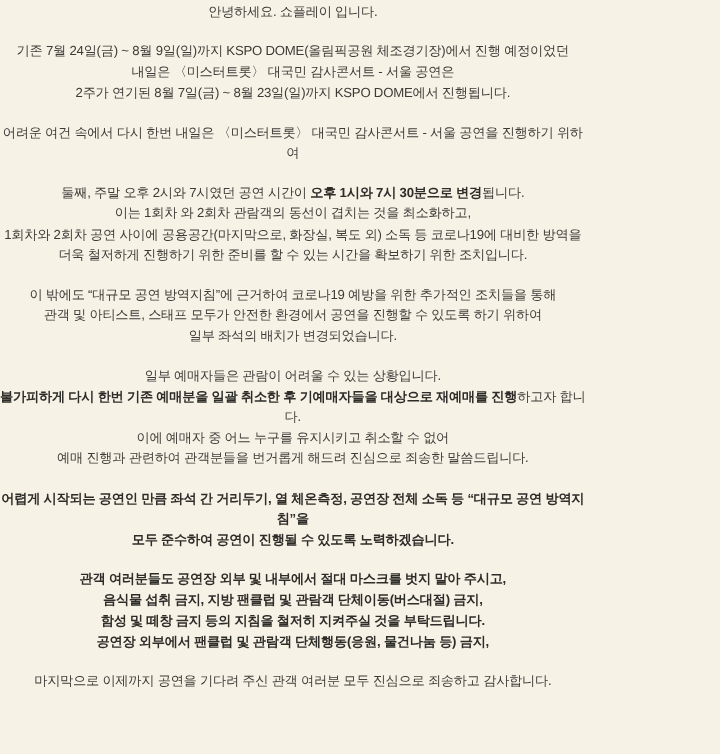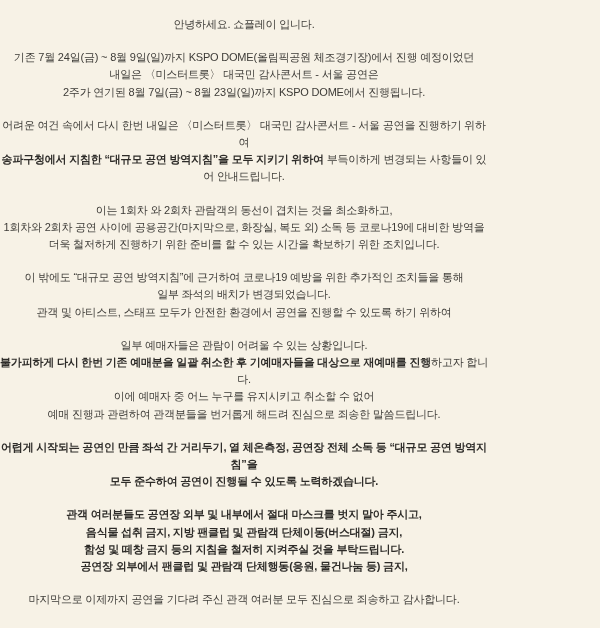--- a/index.html
+++ b/index.html
@@ -8,21 +8,21 @@
     width: 600px;
     height: 628px;
     background: #f7f2e6;
     overflow: hidden;
     font-family: "Liberation Sans", "DejaVu Sans", sans-serif;
   }
   .notice {
     box-sizing: border-box;
     width: 488px;
     height: 628px;
-    padding-top: 16px;
+    padding-top: 2px;
     text-align: center;
     color: #3d3b37;
     font-size: 11px;
     line-height: 17.2px;
     letter-spacing: -0.2px;
   }
   .notice p {
     margin: 0 0 16px 0;
   }
   .notice p:last-child {
@@ -43,31 +43,31 @@
       <p>
         <span class="line"><span class="seg">안녕하세요. 쇼플레이 입니다.</span></span>
       </p>
       <p>
         <span class="line"><span class="seg">기존 7월 24일(금) ~ 8월 9일(일)까지 KSPO DOME(올림픽공원 체조경기장)에서 진행 예정이었던</span></span>
         <span class="line"><span class="seg">내일은 〈미스터트롯〉 대국민 감사콘서트 - 서울 공연은</span></span>
         <span class="line"><span class="seg">2주가 연기된 8월 7일(금) ~ 8월 23일(일)까지 KSPO DOME에서 진행됩니다.</span></span>
       </p>
       <p>
         <span class="line"><span class="seg">어려운 여건 속에서 다시 한번 내일은 〈미스터트롯〉 대국민 감사콘서트 - 서울 공연을 진행하기 위하여</span></span>
-        <span class="line"><span class="seg bold">송파구청에서 지침한 “대규모 공연 방역지침”을 모두 지키기 위하여</span><span class="seg"> 부득이하게 변경되는 사항들이 있어 안내드립니다.</span></span>
       </p>
       <p>
+        <span class="line"><span class="seg">둘째, 주말 오후 2시와 7시였던 공연 시간이 </span><span class="seg bold">오후 1시와 7시 30분으로 변경</span><span class="seg">됩니다.</span></span>
         <span class="line"><span class="seg">이는 1회차 와 2회차 관람객의 동선이 겹치는 것을 최소화하고,</span></span>
         <span class="line"><span class="seg">1회차와 2회차 공연 사이에 공용공간(마지막으로, 화장실, 복도 외) 소독 등 코로나19에 대비한 방역을</span></span>
         <span class="line"><span class="seg">더욱 철저하게 진행하기 위한 준비를 할 수 있는 시간을 확보하기 위한 조치입니다.</span></span>
       </p>
       <p>
         <span class="line"><span class="seg">이 밖에도 “대규모 공연 방역지침”에 근거하여 코로나19 예방을 위한 추가적인 조치들을 통해</span></span>
+        <span class="line"><span class="seg">관객 및 아티스트, 스태프 모두가 안전한 환경에서 공연을 진행할 수 있도록 하기 위하여</span></span>
         <span class="line"><span class="seg">일부 좌석의 배치가 변경되었습니다.</span></span>
-        <span class="line"><span class="seg">관객 및 아티스트, 스태프 모두가 안전한 환경에서 공연을 진행할 수 있도록 하기 위하여</span></span>
       </p>
       <p>
         <span class="line"><span class="seg">일부 예매자들은 관람이 어려울 수 있는 상황입니다.</span></span>
         <span class="line"><span class="seg bold">불가피하게 다시 한번 기존 예매분을 일괄 취소한 후 기예매자들을 대상으로 재예매를 진행</span><span class="seg">하고자 합니다.</span></span>
         <span class="line"><span class="seg">이에 예매자 중 어느 누구를 유지시키고 취소할 수 없어</span></span>
         <span class="line"><span class="seg">예매 진행과 관련하여 관객분들을 번거롭게 해드려 진심으로 죄송한 말씀드립니다.</span></span>
       </p>
       <p>
         <span class="line"><span class="seg bold">어렵게 시작되는 공연인 만큼 좌석 간 거리두기, 열 체온측정, 공연장 전체 소독 등 “대규모 공연 방역지침”을</span></span>
         <span class="line"><span class="seg bold">모두 준수하여 공연이 진행될 수 있도록 노력하겠습니다.</span></span>

